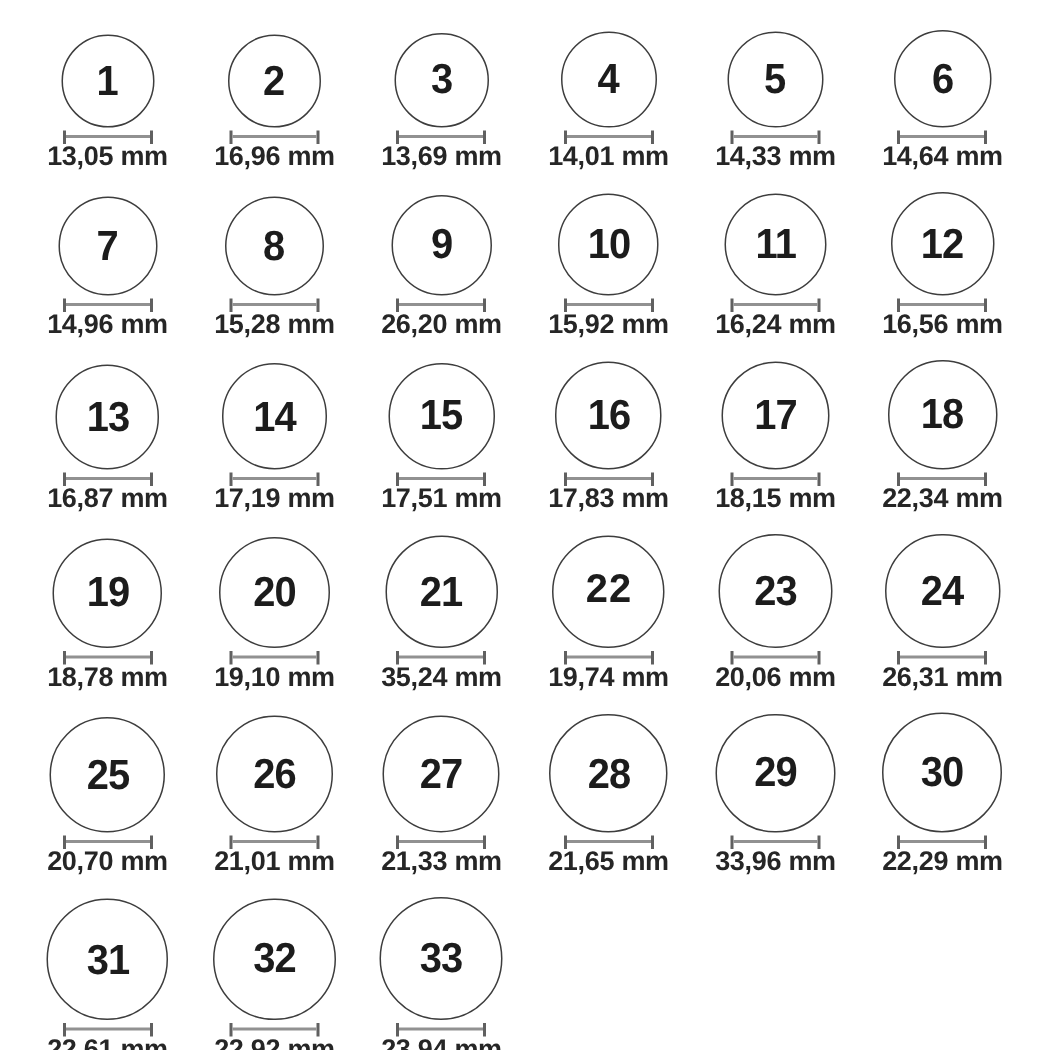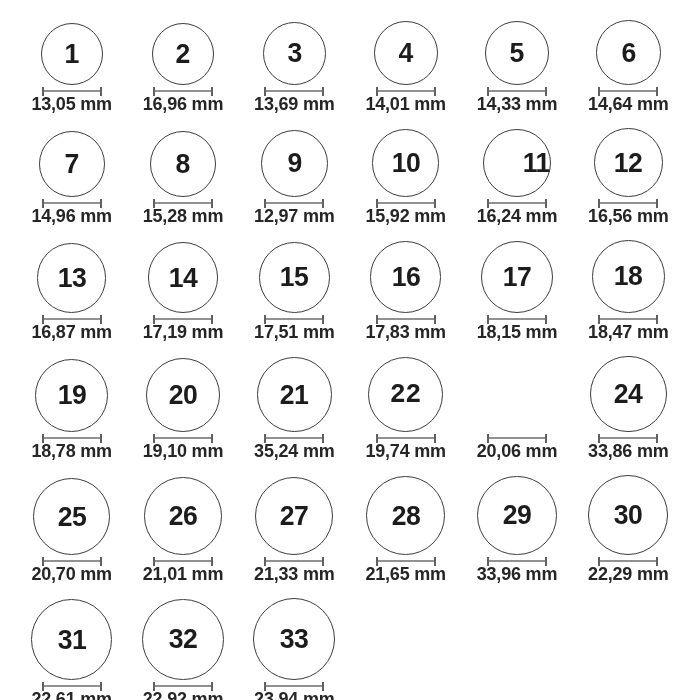--- a/index.html
+++ b/index.html
@@ -128,31 +128,31 @@
         <span class="num">8</span>
       </div>
       <div class="measure"></div>
       <div class="label">15,28 mm</div>
     </div>
     <div class="cell">
       <div class="circle" style="width: 67px; height: 67px;">
         <span class="num">9</span>
       </div>
       <div class="measure"></div>
-      <div class="label">12,97 mm</div>
+      <div class="label">26,20 mm</div>
     </div>
     <div class="cell">
       <div class="circle" style="width: 67.6px; height: 67.6px;">
         <span class="num">10</span>
       </div>
       <div class="measure"></div>
       <div class="label">15,92 mm</div>
     </div>
     <div class="cell">
-      <div class="circle" style="width: 68.3px; height: 68.3px; justify-content: flex-end;">
+      <div class="circle" style="width: 68.3px; height: 68.3px;">
         <span class="num">11</span>
       </div>
       <div class="measure"></div>
       <div class="label">16,24 mm</div>
     </div>
     <div class="cell">
       <div class="circle" style="width: 68.9px; height: 68.9px;">
         <span class="num">12</span>
       </div>
       <div class="measure"></div>
@@ -191,21 +191,21 @@
         <span class="num">17</span>
       </div>
       <div class="measure"></div>
       <div class="label">18,15 mm</div>
     </div>
     <div class="cell">
       <div class="circle" style="width: 72.6px; height: 72.6px;">
         <span class="num">18</span>
       </div>
       <div class="measure"></div>
-      <div class="label">18,47 mm</div>
+      <div class="label">22,34 mm</div>
     </div>
     <div class="cell">
       <div class="circle" style="width: 73.3px; height: 73.3px;">
         <span class="num">19</span>
       </div>
       <div class="measure"></div>
       <div class="label">18,78 mm</div>
     </div>
     <div class="cell">
       <div class="circle" style="width: 73.9px; height: 73.9px;">
@@ -222,29 +222,32 @@
       <div class="label">35,24 mm</div>
     </div>
     <div class="cell">
       <div class="circle" style="width: 75.1px; height: 75.1px; font-family: Liberation Mono, monospace;">
         <span class="num">22</span>
       </div>
       <div class="measure"></div>
       <div class="label">19,74 mm</div>
     </div>
     <div class="cell">
+      <div class="circle" style="width: 75.8px; height: 75.8px;">
+        <span class="num">23</span>
+      </div>
       <div class="measure"></div>
       <div class="label">20,06 mm</div>
     </div>
     <div class="cell">
       <div class="circle" style="width: 76.4px; height: 76.4px;">
         <span class="num">24</span>
       </div>
       <div class="measure"></div>
-      <div class="label">33,86 mm</div>
+      <div class="label">26,31 mm</div>
     </div>
     <div class="cell">
       <div class="circle" style="width: 77px; height: 77px;">
         <span class="num">25</span>
       </div>
       <div class="measure"></div>
       <div class="label">20,70 mm</div>
     </div>
     <div class="cell">
       <div class="circle" style="width: 77.6px; height: 77.6px;">

